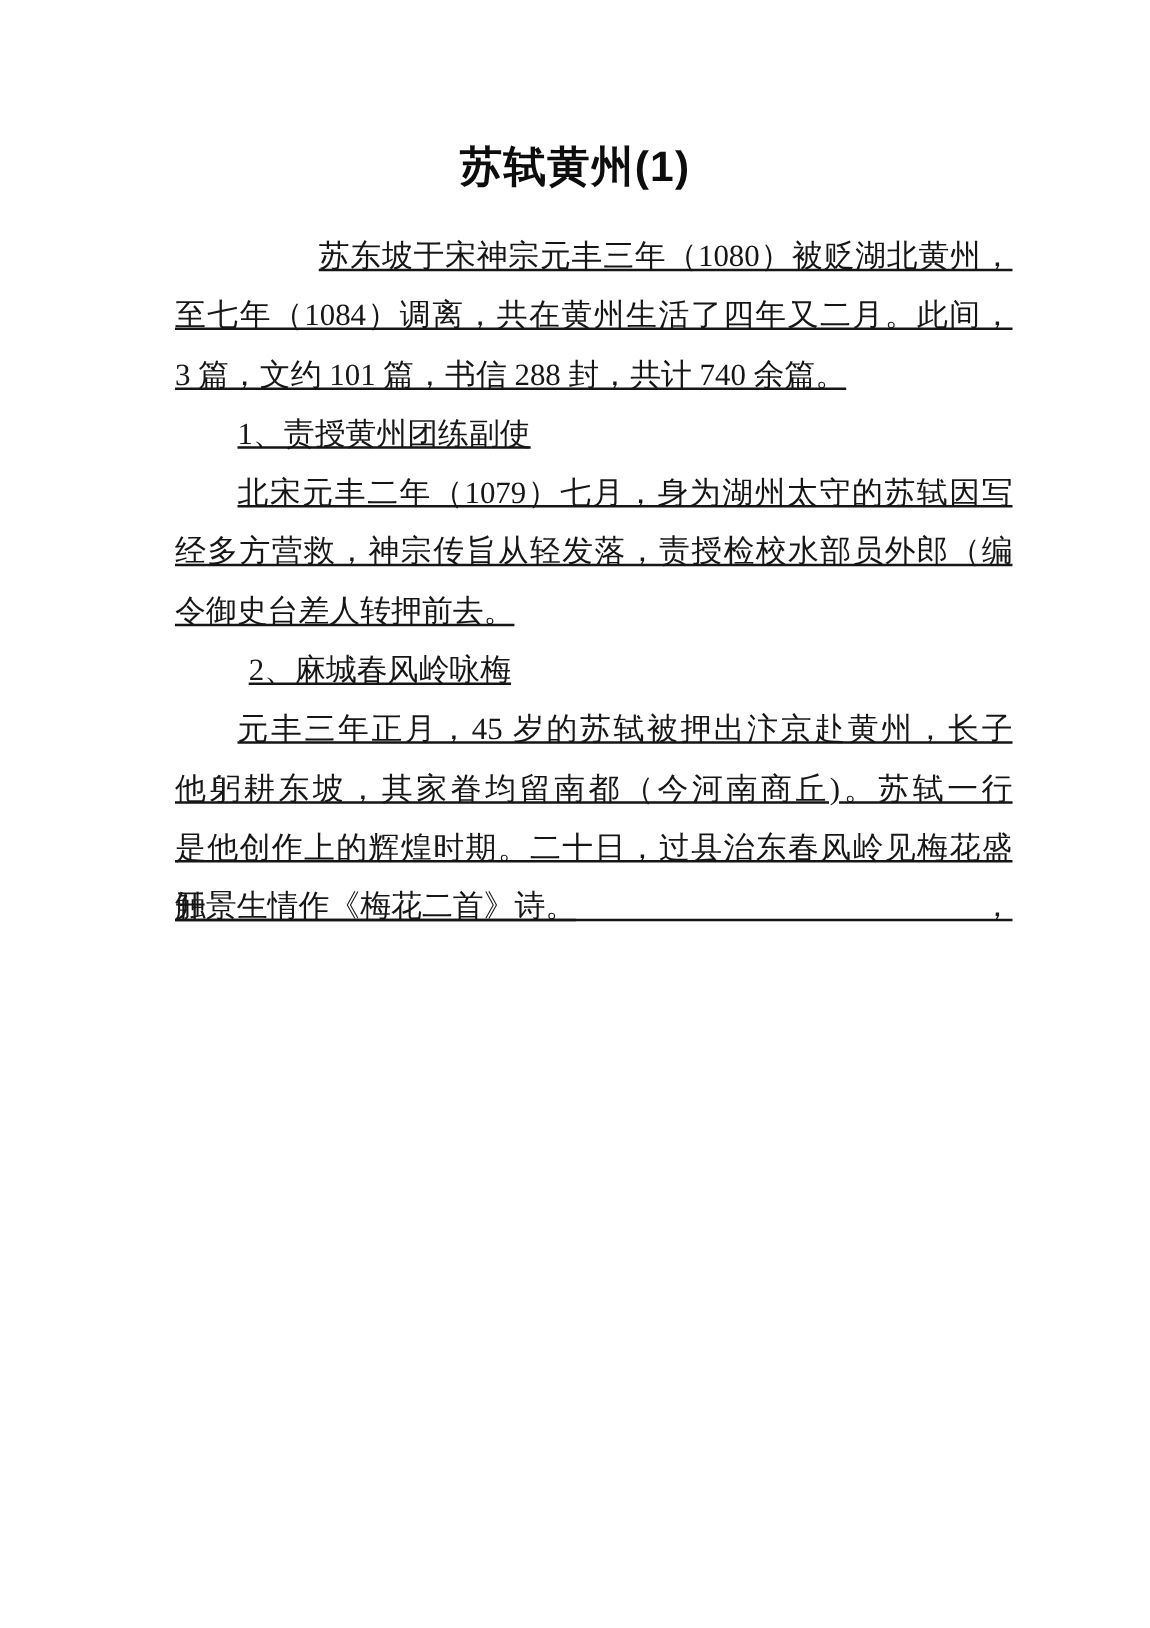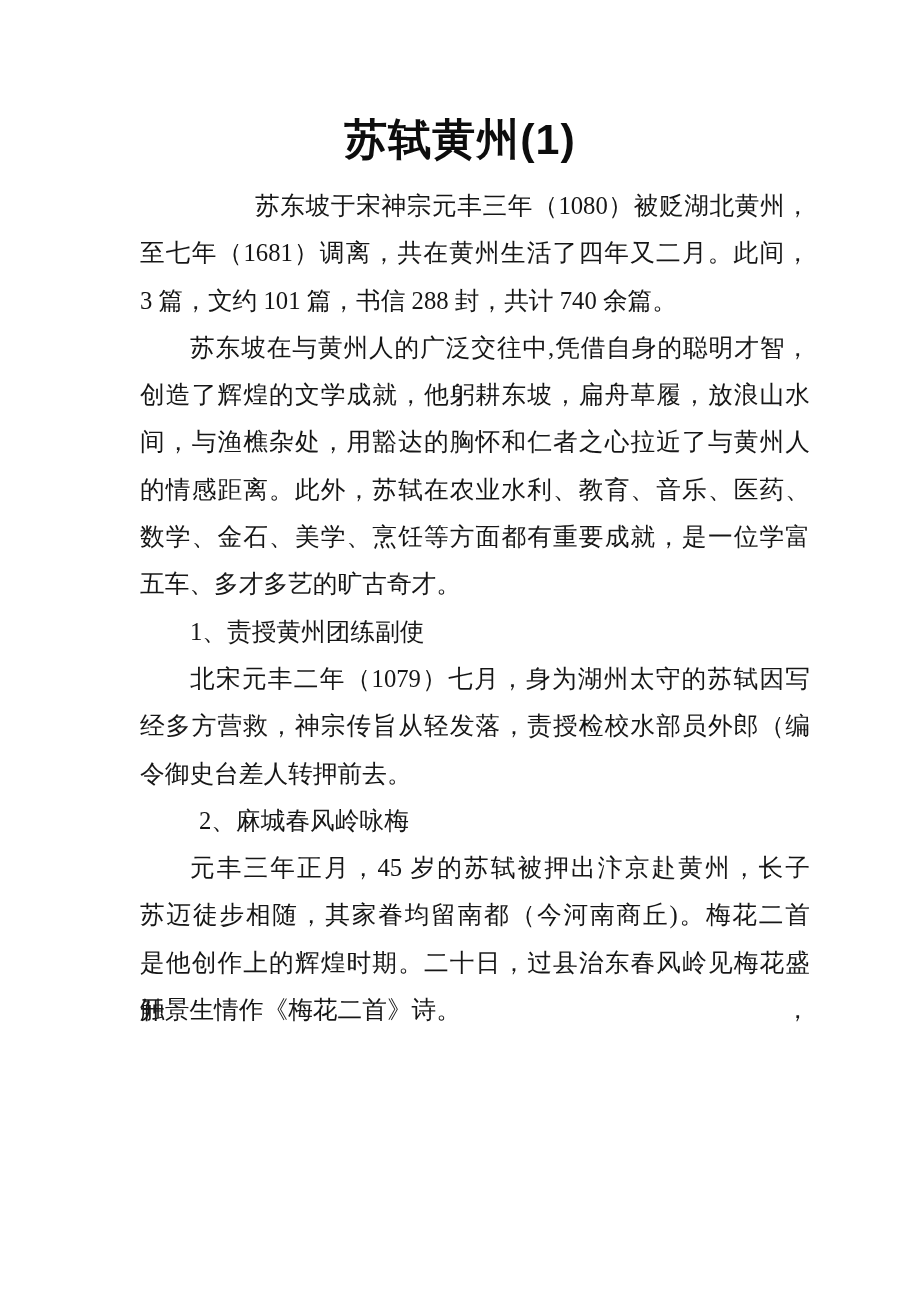--- a/index.html
+++ b/index.html
@@ -12,76 +12,69 @@
     overflow: hidden;
   }
   .doc-title {
     position: absolute;
     top: 111px;
     left: 0;
     width: 920px;
     text-align: center;
     font-family: "Liberation Sans", sans-serif;
     font-weight: bold;
-    font-size: 43px;
+    font-size: 34px;
     letter-spacing: 1px;
     color: #0d0d0d;
   }
   .content {
     position: absolute;
     left: 140px;
     top: 182px;
     width: 670px;
     font-family: "Liberation Serif", serif;
     font-size: 24.7px;
     line-height: 47.3px;
     color: #161616;
+    text-decoration: underline;
   }
   .line { height: 47.3px; text-align: left; }
   .fill { text-align: justify; text-align-last: justify; }
   .ind2 { text-indent: 50px; }
   .ind4 { text-indent: 115px; }
   .hsp  { padding-left: 9px; }
   .heading { font-weight: normal; }
 </style>
 </head>
 <body>
 
 <div class="page">
 
   <div class="doc-title">苏轼黄州(1)</div>
 
   <div class="content">
 
     <div>
       <div class="line fill ind4">苏东坡于宋神宗元丰三年（1080）被贬湖北黄州，</div>
-      <div class="line fill">至七年（1681）调离，共在黄州生活了四年又二月。此间，</div>
+      <div class="line fill">至七年（1084）调离，共在黄州生活了四年又二月。此间，</div>
       <div class="line">3 篇，文约 101 篇，书信 288 封，共计 740 余篇。</div>
     </div>
 
-    <div>
-      <div class="line fill ind2">苏东坡在与黄州人的广泛交往中,凭借自身的聪明才智，</div>
-      <div class="line fill">创造了辉煌的文学成就，他躬耕东坡，扁舟草履，放浪山水</div>
-      <div class="line fill">间，与渔樵杂处，用豁达的胸怀和仁者之心拉近了与黄州人</div>
-      <div class="line fill">的情感距离。此外，苏轼在农业水利、教育、音乐、医药、</div>
-      <div class="line fill">数学、金石、美学、烹饪等方面都有重要成就，是一位学富</div>
-      <div class="line">五车、多才多艺的旷古奇才。</div>
-    </div>
 
     <div class="line ind2 heading">1、责授黄州团练副使</div>
 
     <div>
       <div class="line fill ind2">北宋元丰二年（1079）七月，身为湖州太守的苏轼因写</div>
       <div class="line fill">经多方营救，神宗传旨从轻发落，责授检校水部员外郎（编</div>
       <div class="line">令御史台差人转押前去。</div>
     </div>
 
     <div class="line ind2 heading hsp">2、麻城春风岭咏梅</div>
 
     <div>
       <div class="line fill ind2">元丰三年正月，45 岁的苏轼被押出汴京赴黄州，长子</div>
-      <div class="line fill">苏迈徒步相随，其家眷均留南都（今河南商丘)。梅花二首</div>
+      <div class="line fill">他躬耕东坡，其家眷均留南都（今河南商丘)。苏轼一行</div>
       <div class="line fill">是他创作上的辉煌时期。二十日，过县治东春风岭见梅花盛开，</div>
       <div class="line">触景生情作《梅花二首》诗。</div>
     </div>
 
   </div>
 </div>
 
 </body></html>

